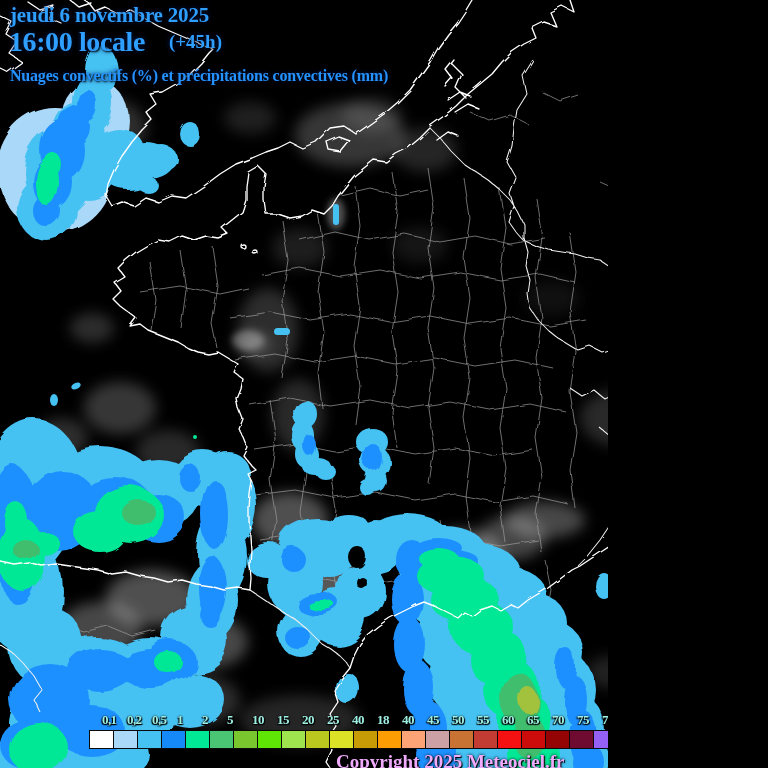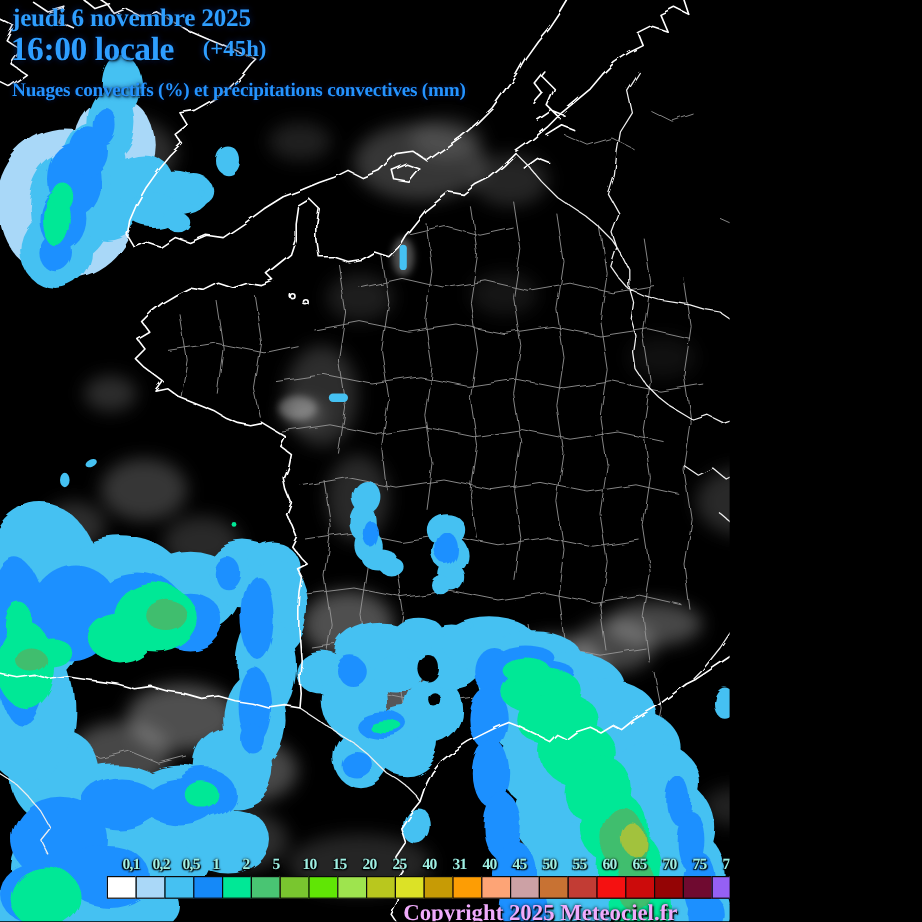--- a/index.html
+++ b/index.html
@@ -325,21 +325,21 @@
         <span>0,2</span>
         <span>0,5</span>
         <span>1</span>
         <span>2</span>
         <span>5</span>
         <span>10</span>
         <span>15</span>
         <span>20</span>
         <span>25</span>
         <span>40</span>
-        <span>31</span>
+        <span>18</span>
         <span>40</span>
         <span>45</span>
         <span>50</span>
         <span>55</span>
         <span>60</span>
         <span>65</span>
         <span>70</span>
         <span>75</span>
         <span>70</span>
         <span>85</span>

